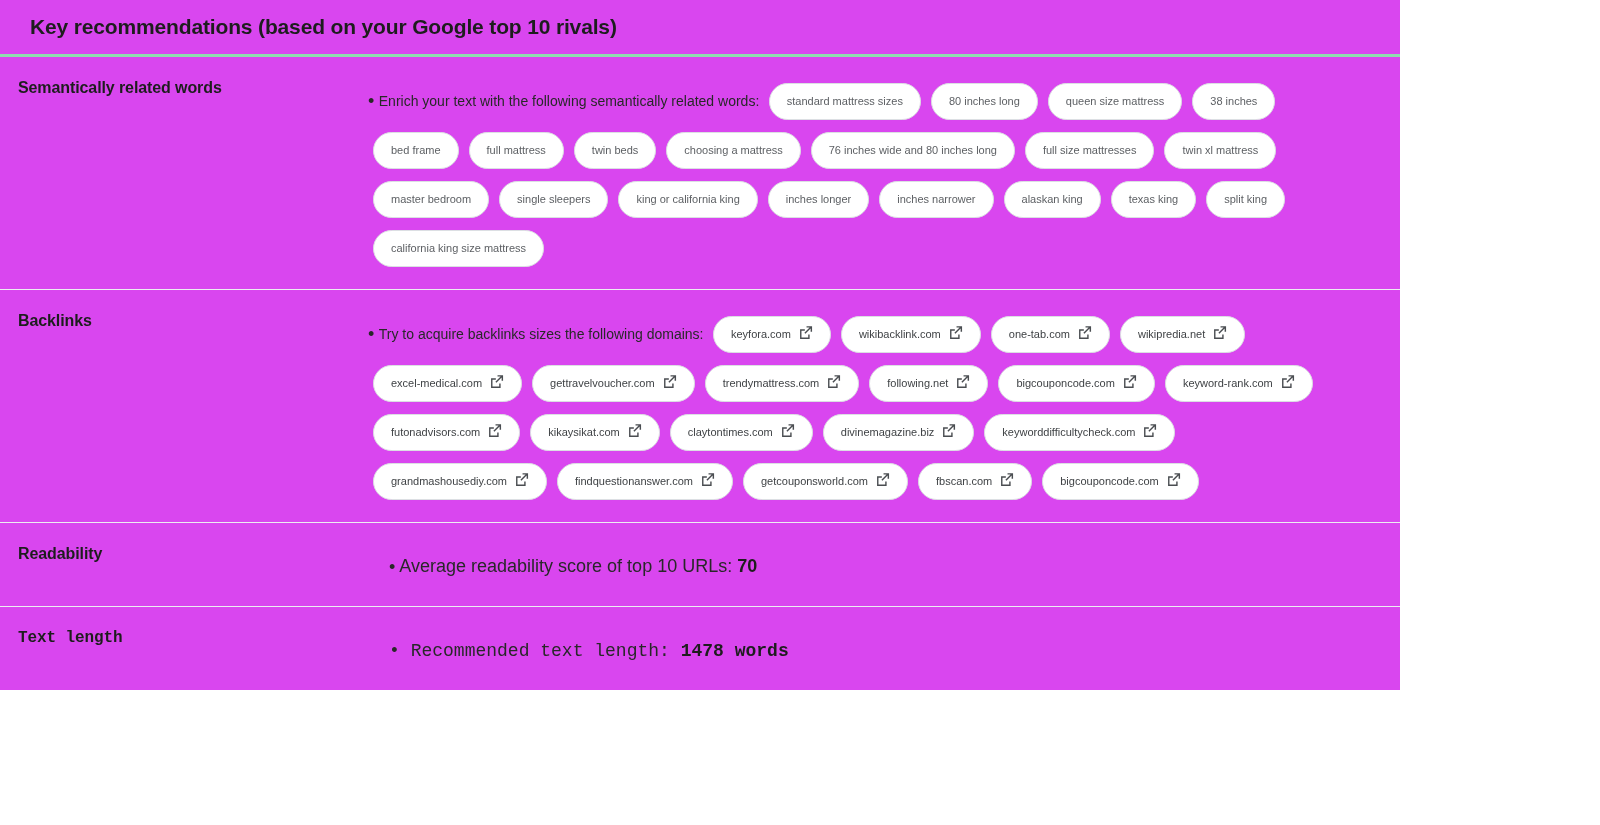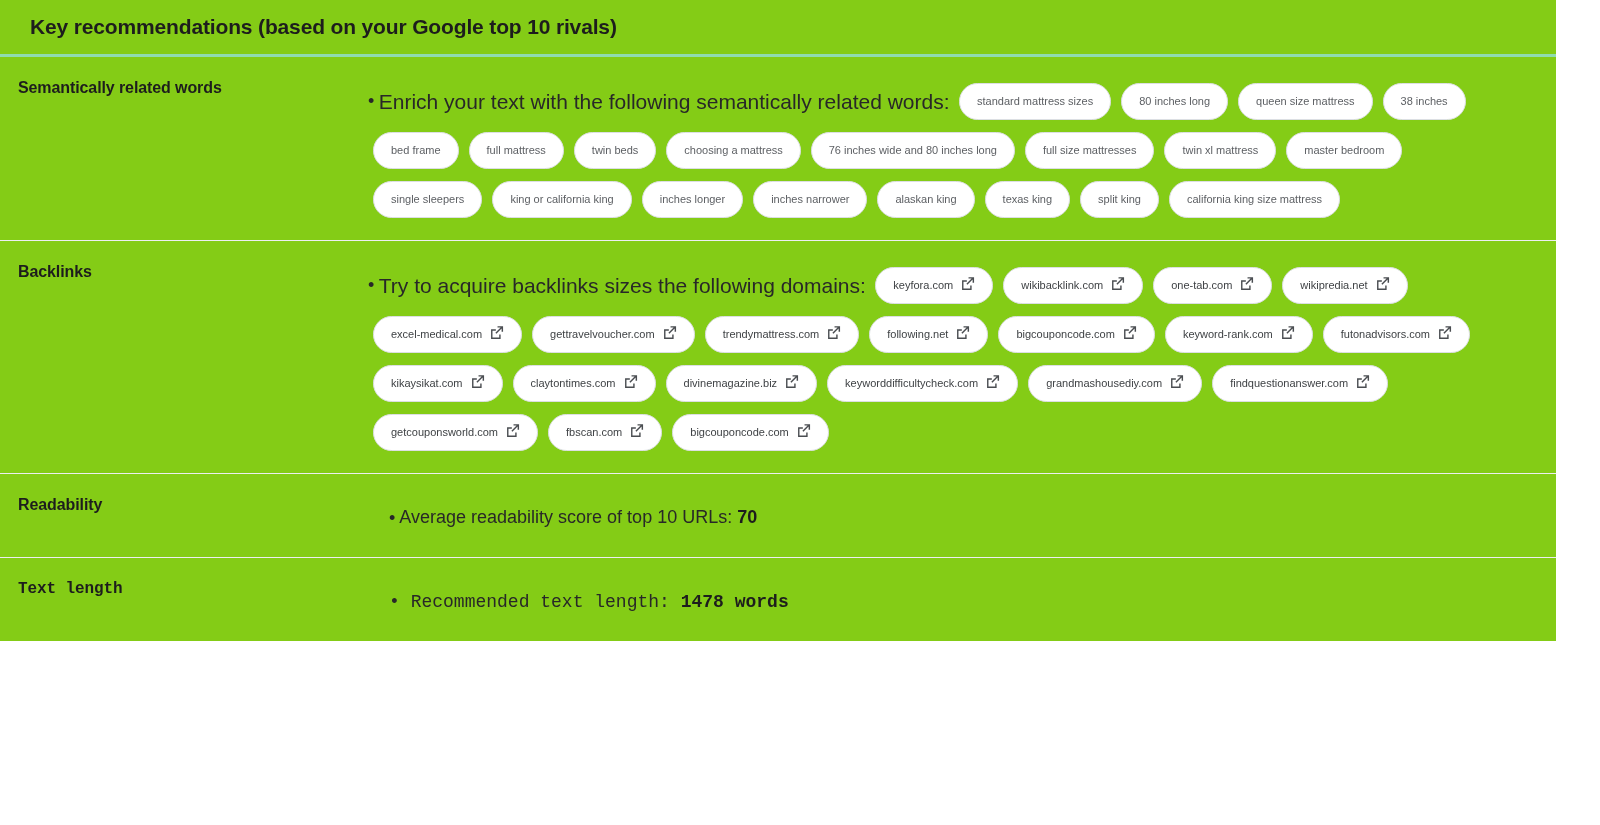--- a/index.html
+++ b/index.html
@@ -10,22 +10,22 @@
     font-family: "Liberation Sans", sans-serif;
   }
   body {
     width: 1600px;
     height: 825px;
     overflow: hidden;
     color: #222222;
   }
 
   .panel {
-    width: 1556px;
-    background: #84cc16;
+    width: 1400px;
+    background: #d946ef;
   }
 
   
   .panel-header {
     height: 57px;
     display: flex;
     align-items: center;
     padding: 0 0 0 30px;
     border-bottom: 3px solid #8fdcb0;
   }
@@ -62,21 +62,21 @@
     padding-top: 2px;
   }
 
   
   .pill-cloud {
     display: block;
     line-height: 0;
   }
   .intro-text {
     display: inline;
-    font-size: 21px;
+    font-size: 14px;
     line-height: 37px;
     color: #282828;
     white-space: nowrap;
     vertical-align: middle;
   }
   .bullet-dot {
     display: inline-block;
     vertical-align: middle;
     font-size: 18px;
     line-height: 37px;

